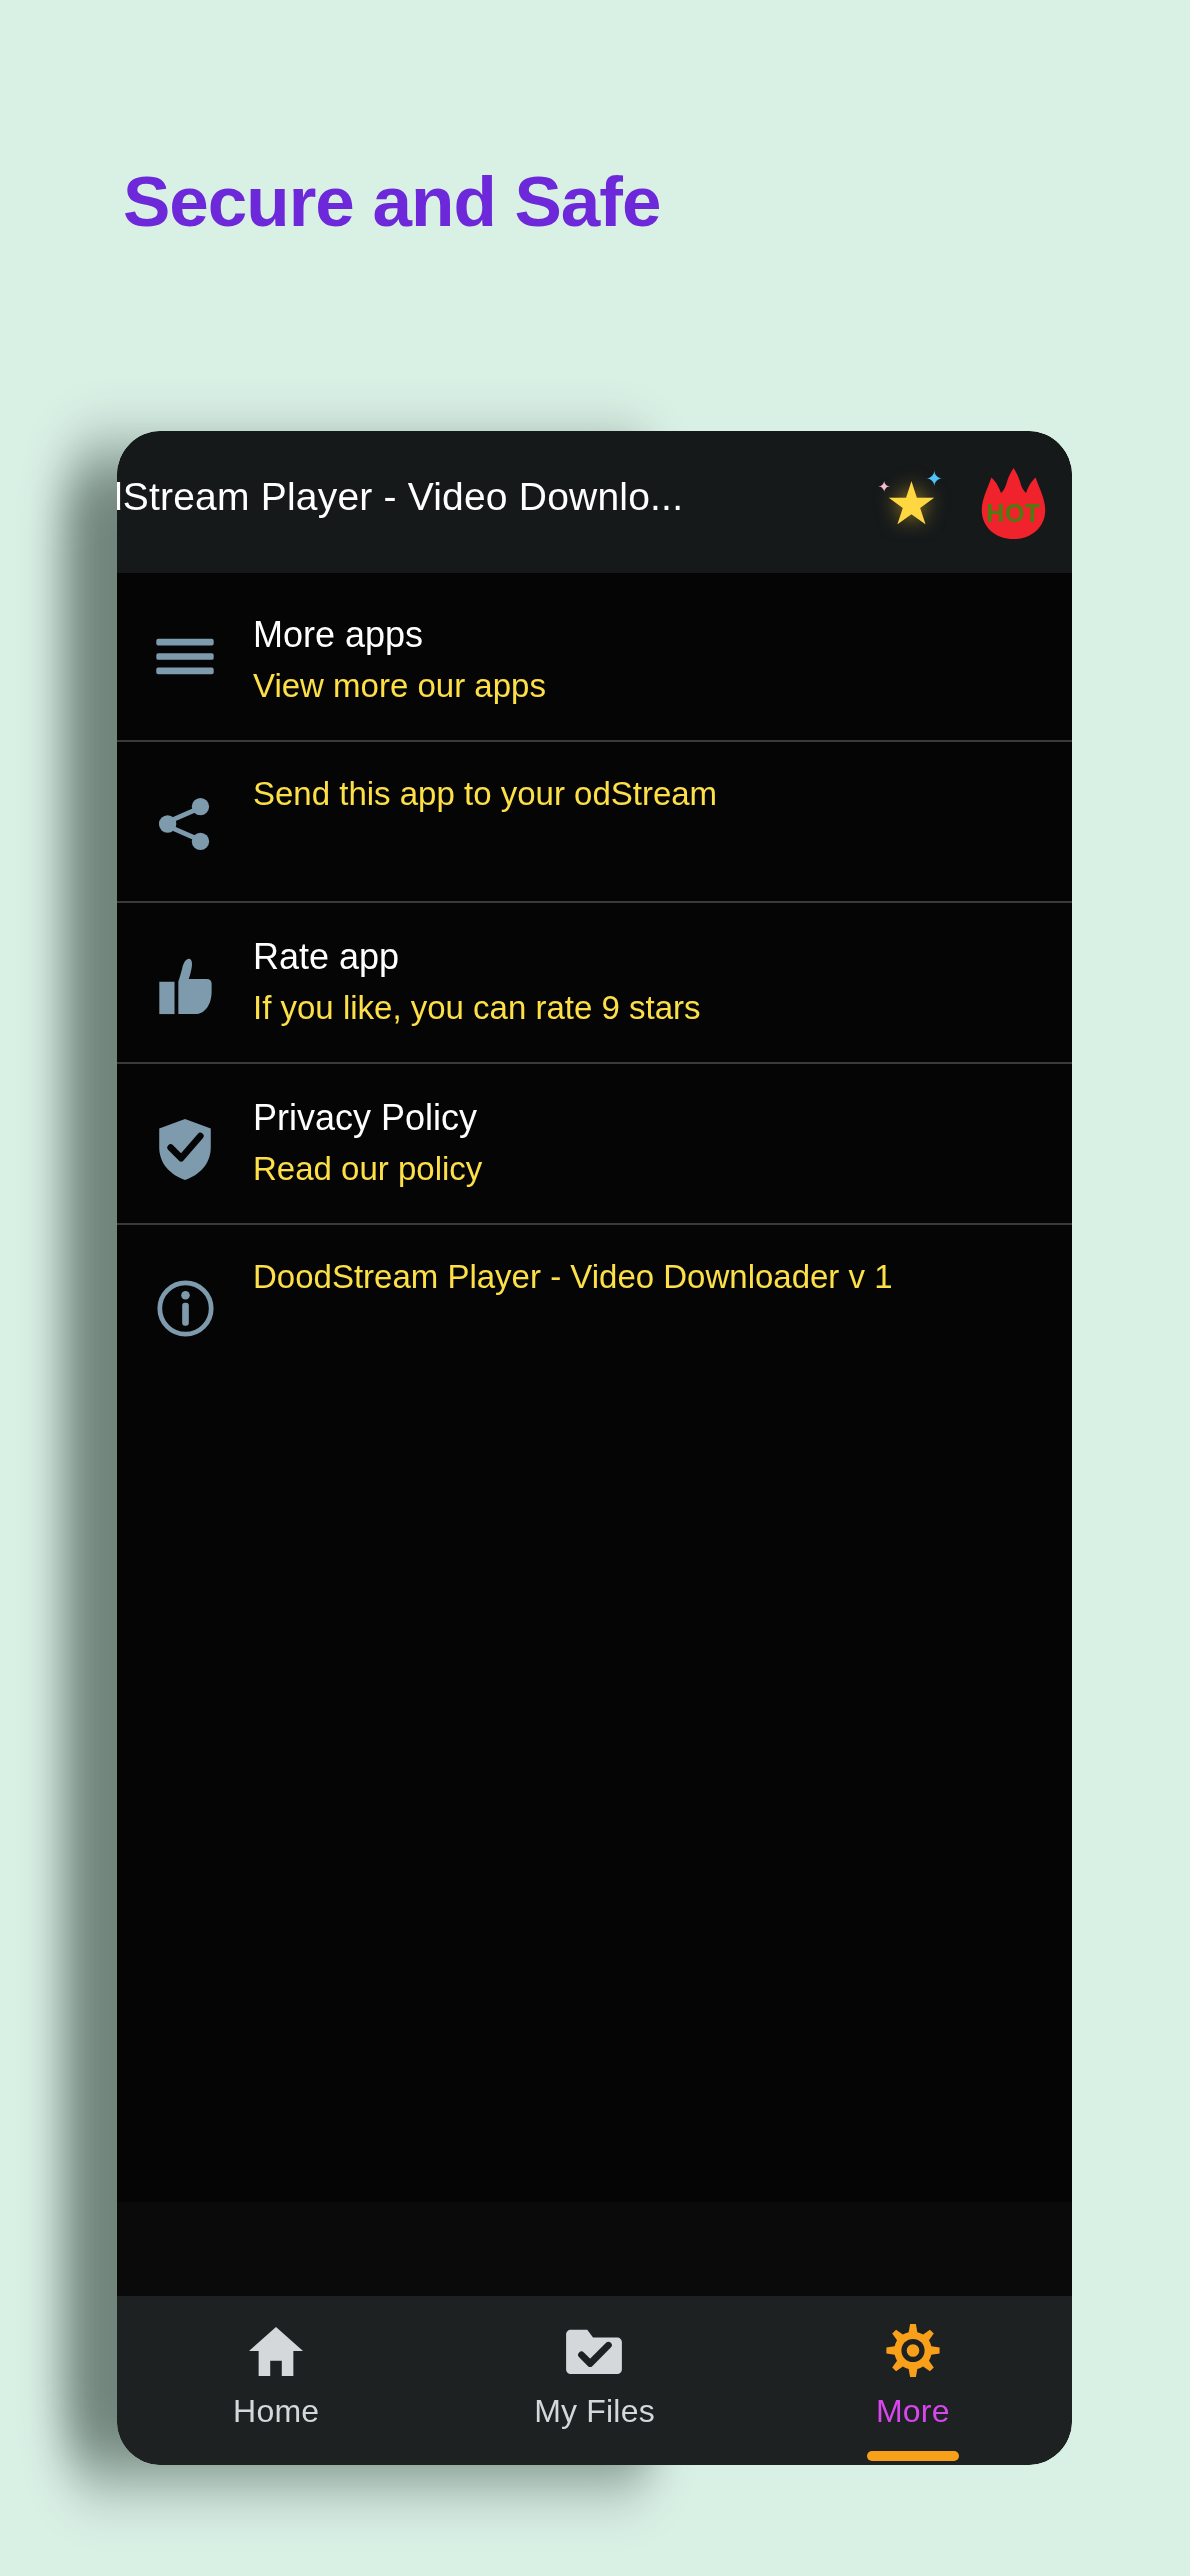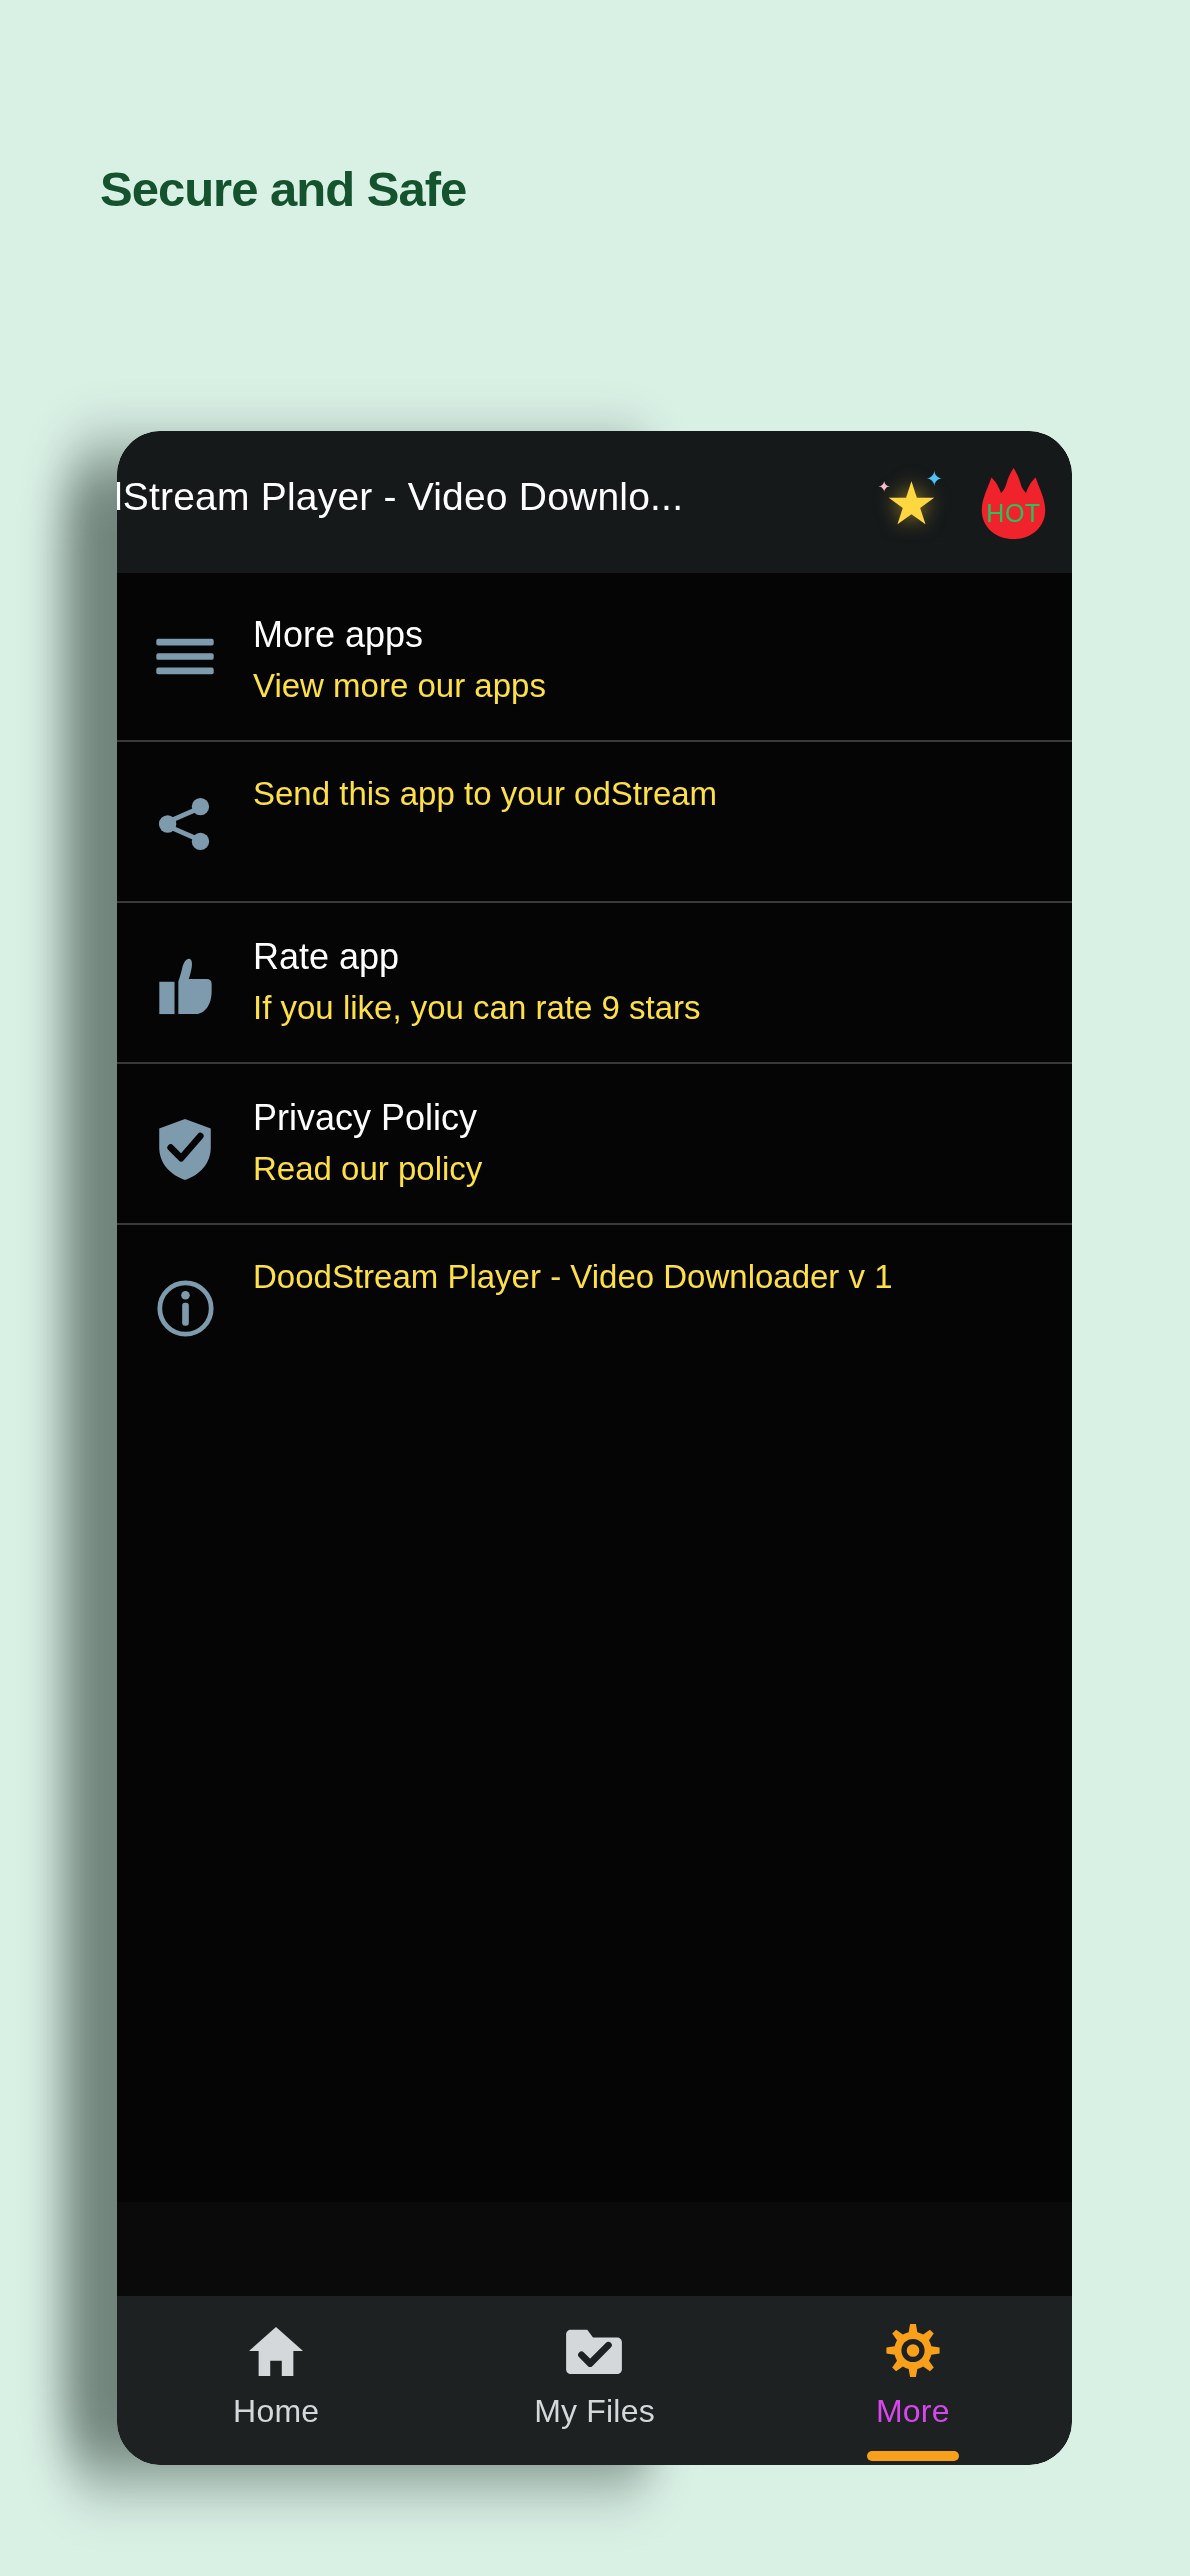--- a/index.html
+++ b/index.html
@@ -12,25 +12,25 @@
 
   body {
     background: #d9f0e5;
     font-family: "Liberation Sans", sans-serif;
     position: relative;
   }
 
   
   .headline {
     position: absolute;
-    left: 100px;
+    left: 123px;
     top: 161px;
-    font-size: 49px;
+    font-size: 71px;
     font-weight: bold;
-    color: #14532d;
+    color: #6d28d9;
     letter-spacing: -1px;
     white-space: nowrap;
   }
 
   
   .phone-shadow {
     position: absolute;
     left: 113px;
     top: 443px;
     width: 958px;
@@ -119,22 +119,22 @@
     height: 77px;
     position: relative;
   }
   .hot-badge svg { position: absolute; inset: 0; }
   .hot-badge .hot-text {
     position: absolute;
     left: 0; right: 0;
     bottom: 13.4px;
     text-align: center;
     font-size: 25px;
-    font-weight: normal;
-    color: #22c55e;
+    font-weight: bold;
+    color: #4d7c0f;
     letter-spacing: 0.5px;
   }
 
   
   .menu {
     background: #050505;
     padding-top: 7.7px;
     height: 1629px;
   }
 

